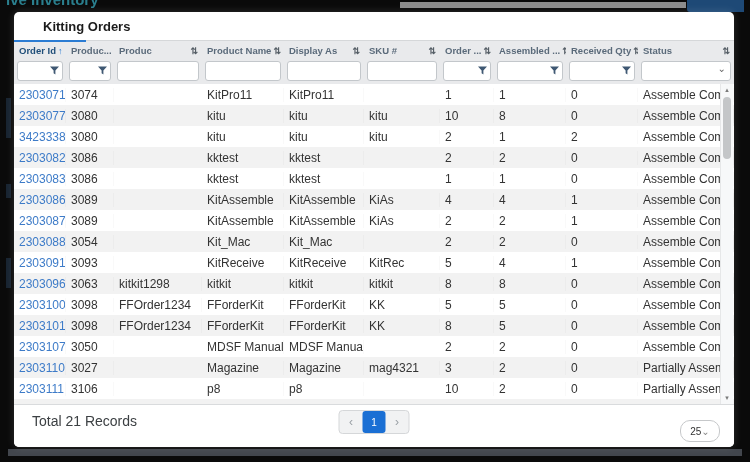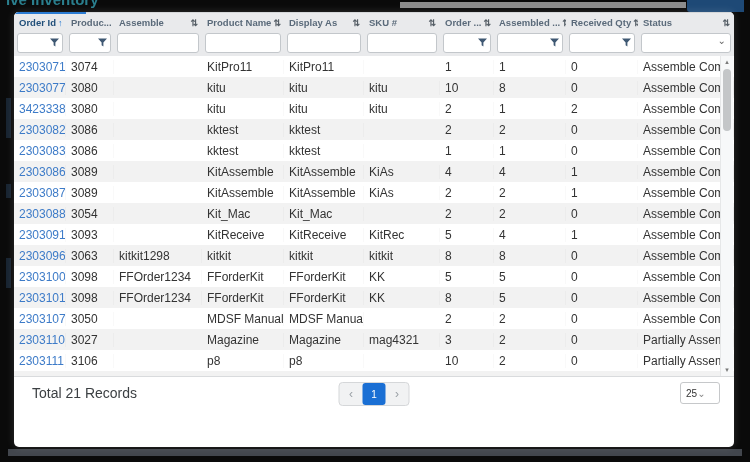--- a/index.html
+++ b/index.html
@@ -53,55 +53,56 @@
   .varrow.up{top:0}.varrow.down{bottom:0}
   .vthumb{position:absolute;left:2px;top:13px;width:8px;height:62px;background:#c4c6c8;border-radius:4px;}
 
   .footer{position:relative;height:43px;border-top:1px solid #d9dbdd;background:#fff;}
   .total{position:absolute;left:18px;top:8px;font-size:14px;color:#3c4043;}
   .pager{position:absolute;left:50%;transform:translateX(-50%);top:5px;display:flex;
          border:1px solid #d5d7d9;background:#f1f2f3;border-radius:4px;overflow:hidden;}
   .pbtn{width:23px;height:22px;display:flex;align-items:center;justify-content:center;
         font-size:12px;color:#9aa0a6;cursor:pointer;}
   .pbtn.active{background:#1a6fd4;color:#fff;border-radius:3px;font-size:10px;}
-  .psize{position:absolute;right:14px;top:5px;width:40px;height:22px;box-sizing:border-box;
-         border:1px solid #c6c8ca;border-radius:3px;background:#fff;display:flex;align-items:center;
-         justify-content:flex-start;padding:0 5px;font-size:10px;color:#333;cursor:pointer;}
+  .psize{position:absolute;right:14px;top:15px;width:40px;height:22px;box-sizing:border-box;
+         border:1px solid #c6c8ca;border-radius:10px;background:#fff;display:flex;align-items:center;
+         justify-content:center;padding:0 5px;font-size:10px;color:#333;cursor:pointer;}
   .psize .chev{color:#888;font-size:10px;}
 </style>
 </head>
 <body>
 
 <div class="frame">
 
   <div class="bg-heading-clip">
     <div class="bg-heading">ive Inventory</div>
   </div>
   <div class="bg-graybar"></div>
   <div class="bg-navybtn"></div>
   <div class="bg-sliver" style="top:98px;height:40px;"></div>
   <div class="bg-sliver" style="top:184px;height:14px;"></div>
   <div class="bg-sliver" style="top:258px;height:30px;"></div>
   <div class="bg-bottombar"></div>
 
   <div class="modal">
+    <div class="title">Kitting Orders</div>
 
     <div class="grid">
       <div class="hrow">
         <div class="sort-underline"></div>
       <div class="hcell col0 sorted">
             <span class="hlabel">Order Id</span>
             <span class="sicon">↑</span>
           </div>
           <div class="hcell col1">
             <span class="hlabel">Produc...</span>
             <span class="sicon">⇅</span>
           </div>
           <div class="hcell col2">
-            <span class="hlabel">Assemble</span>
+            <span class="hlabel">Produc</span>
             <span class="sicon">⇅</span>
           </div>
           <div class="hcell col3">
             <span class="hlabel">Product Name</span>
             <span class="sicon">⇅</span>
           </div>
           <div class="hcell col4">
             <span class="hlabel">Display As</span>
             <span class="sicon">⇅</span>
           </div>

